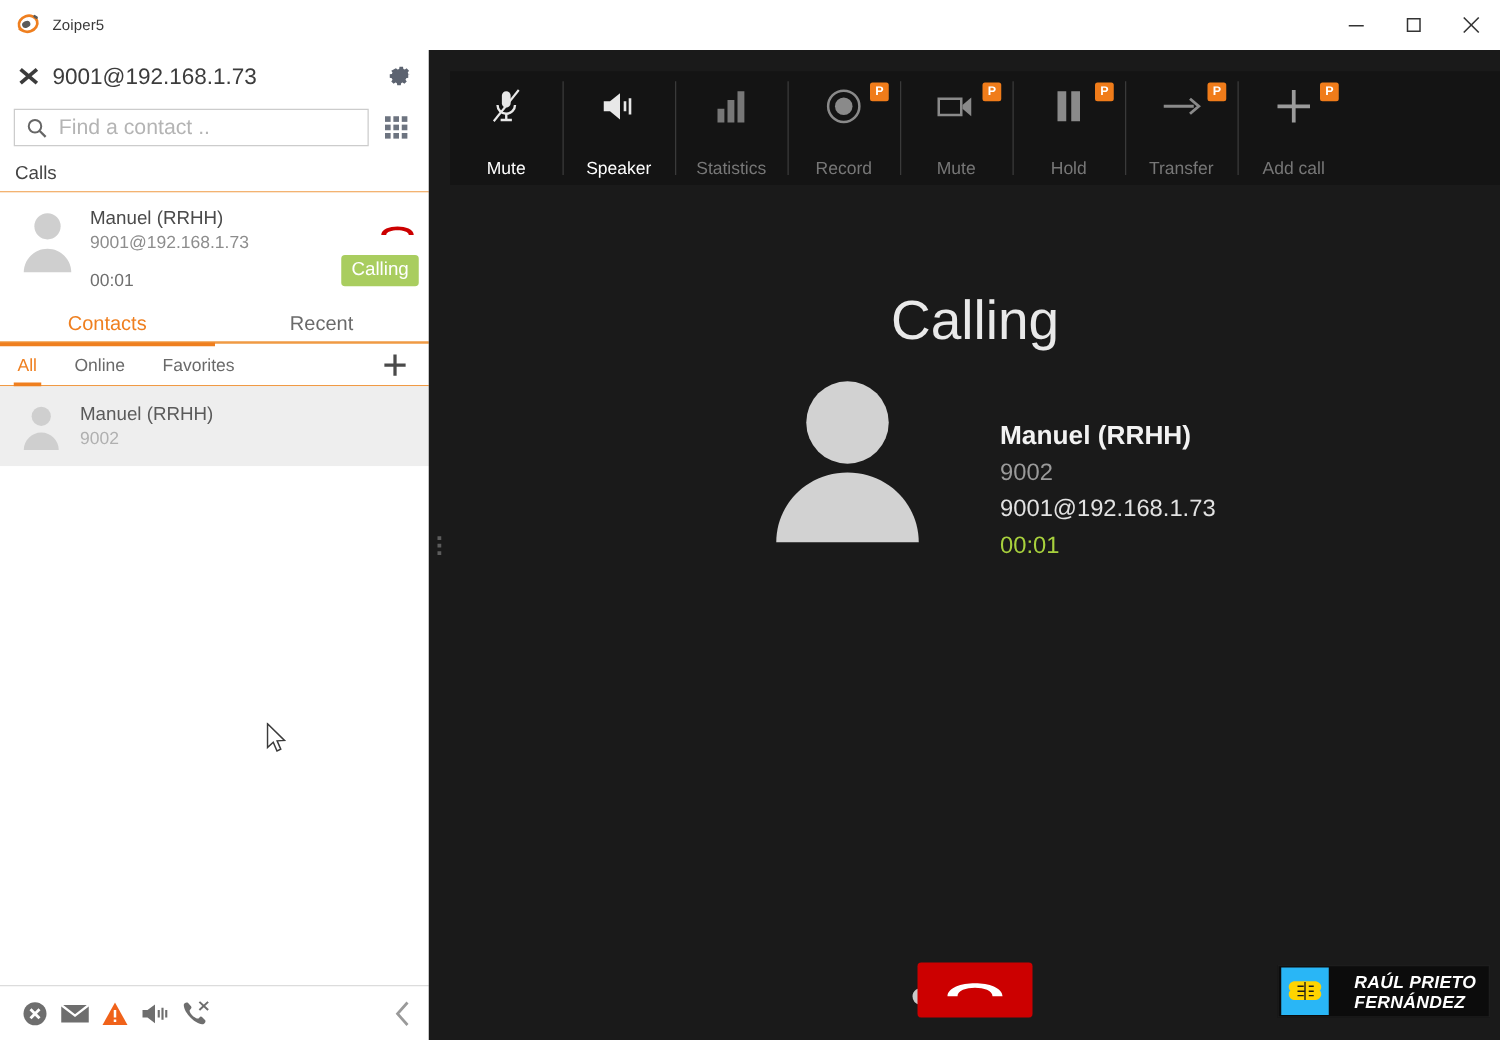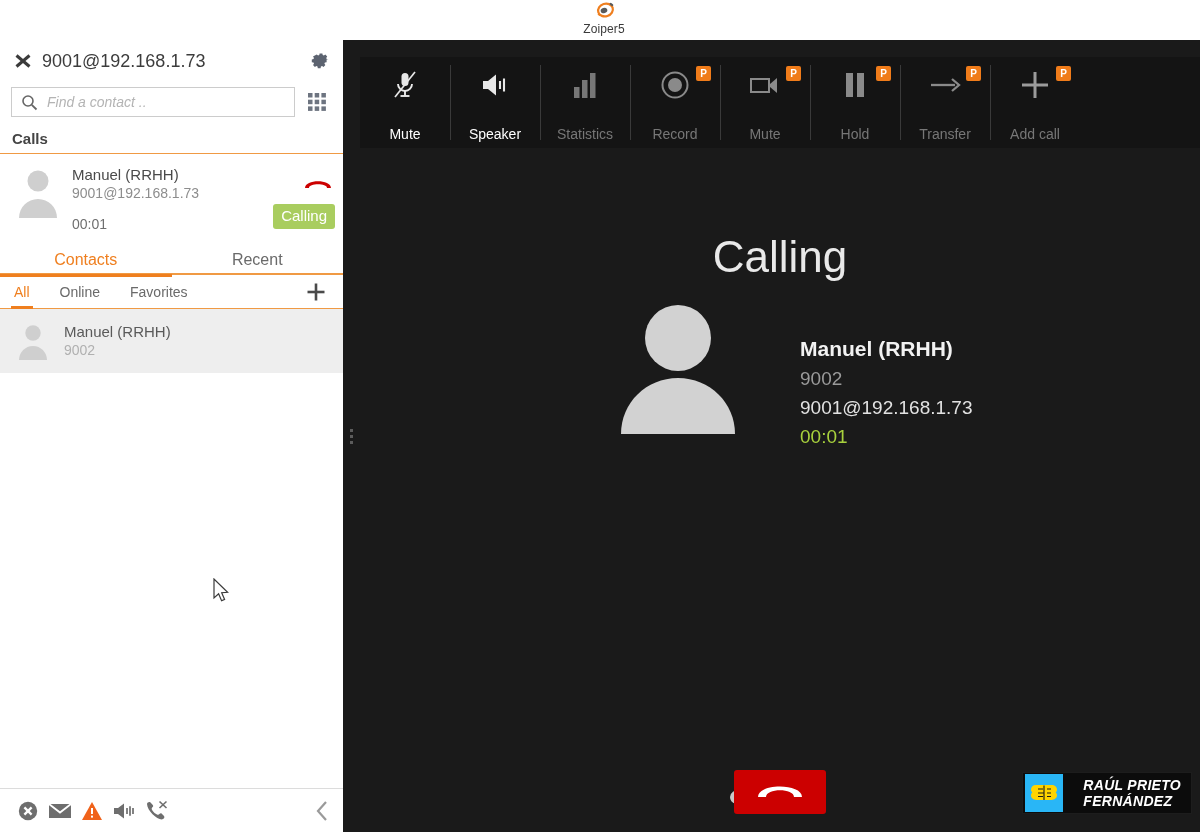--- a/index.html
+++ b/index.html
@@ -7,21 +7,21 @@
     width: 1200px; height: 832px;
     font-family: "Liberation Sans", sans-serif;
     background: #ffffff;
     overflow: hidden;
   }
   #app { position: relative; width: 1200px; height: 832px; background: #fff; }
 
   
   .titlebar {
     position: absolute; left: 0; top: 0; width: 1200px; height: 40px;
-    background: #ffffff; display: flex; align-items: center; flex-direction: column;
+    background: #ffffff; display: flex; align-items: center;
   }
   .tb-logo { margin-left: 12px; width: 22px; height: 22px; position: relative; }
   .tb-title {
     margin-left: 8px; font-size: 12px; color: #3a3a3a; letter-spacing: .1px;
   }
   .tb-spacer { flex: 1; }
   .win-btn {
     width: 46px; height: 40px; display: flex; align-items: center; justify-content: center;
     color: #333;
   }
@@ -43,29 +43,28 @@
   .gear { width: 26px; height: 26px; display:flex; align-items:center; justify-content:center; }
 
   .search-row { height: 40px; display: flex; align-items: center; padding: 0 10px 0 11px; }
   .search-box {
     flex: 1; height: 30px; border: 1px solid #cccccc; background: #fff;
     display: flex; align-items: center; padding: 0 8px;
   }
   .search-ico { width: 18px; height: 18px; display:flex; align-items:center; justify-content:center; }
   .search-inp {
     border: 0; outline: 0; flex: 1; margin-left: 9px;
-    font-family: "Liberation Sans", sans-serif; font-size: 14px; color: #555;
+    font-family: "Liberation Sans", sans-serif; font-size: 17px; color: #555;
     background: transparent;
-    font-style: italic;
   }
   .search-inp::placeholder { color: #b4b4b4; }
   .dialpad-btn { width: 32px; height: 30px; display:flex; align-items:center; justify-content:center; margin-left: 6px; }
 
   .calls-hdr {
-    padding: 8px 0 6px 12px; font-size: 15px; font-weight: bold; color: #444;
+    padding: 8px 0 6px 12px; font-size: 15px; font-weight: normal; color: #444;
     border-bottom: 1px solid #f09a44;
   }
   .call-item {
     position: relative; height: 88px; padding: 8px 10px 0 12px; display: flex;
     background: #ffffff;
   }
   .call-avatar { width: 52px; height: 58px; flex: none; display:flex; align-items:flex-start; justify-content:center; padding-top:4px;}
   .call-info { margin-left: 8px; flex: 1; padding-top: 4px; }
   .call-name { font-size: 15px; color: #4a4a4a; line-height: 18px; }
   .call-uri  { font-size: 14px; color: #8d8d8d; line-height: 18px; }

